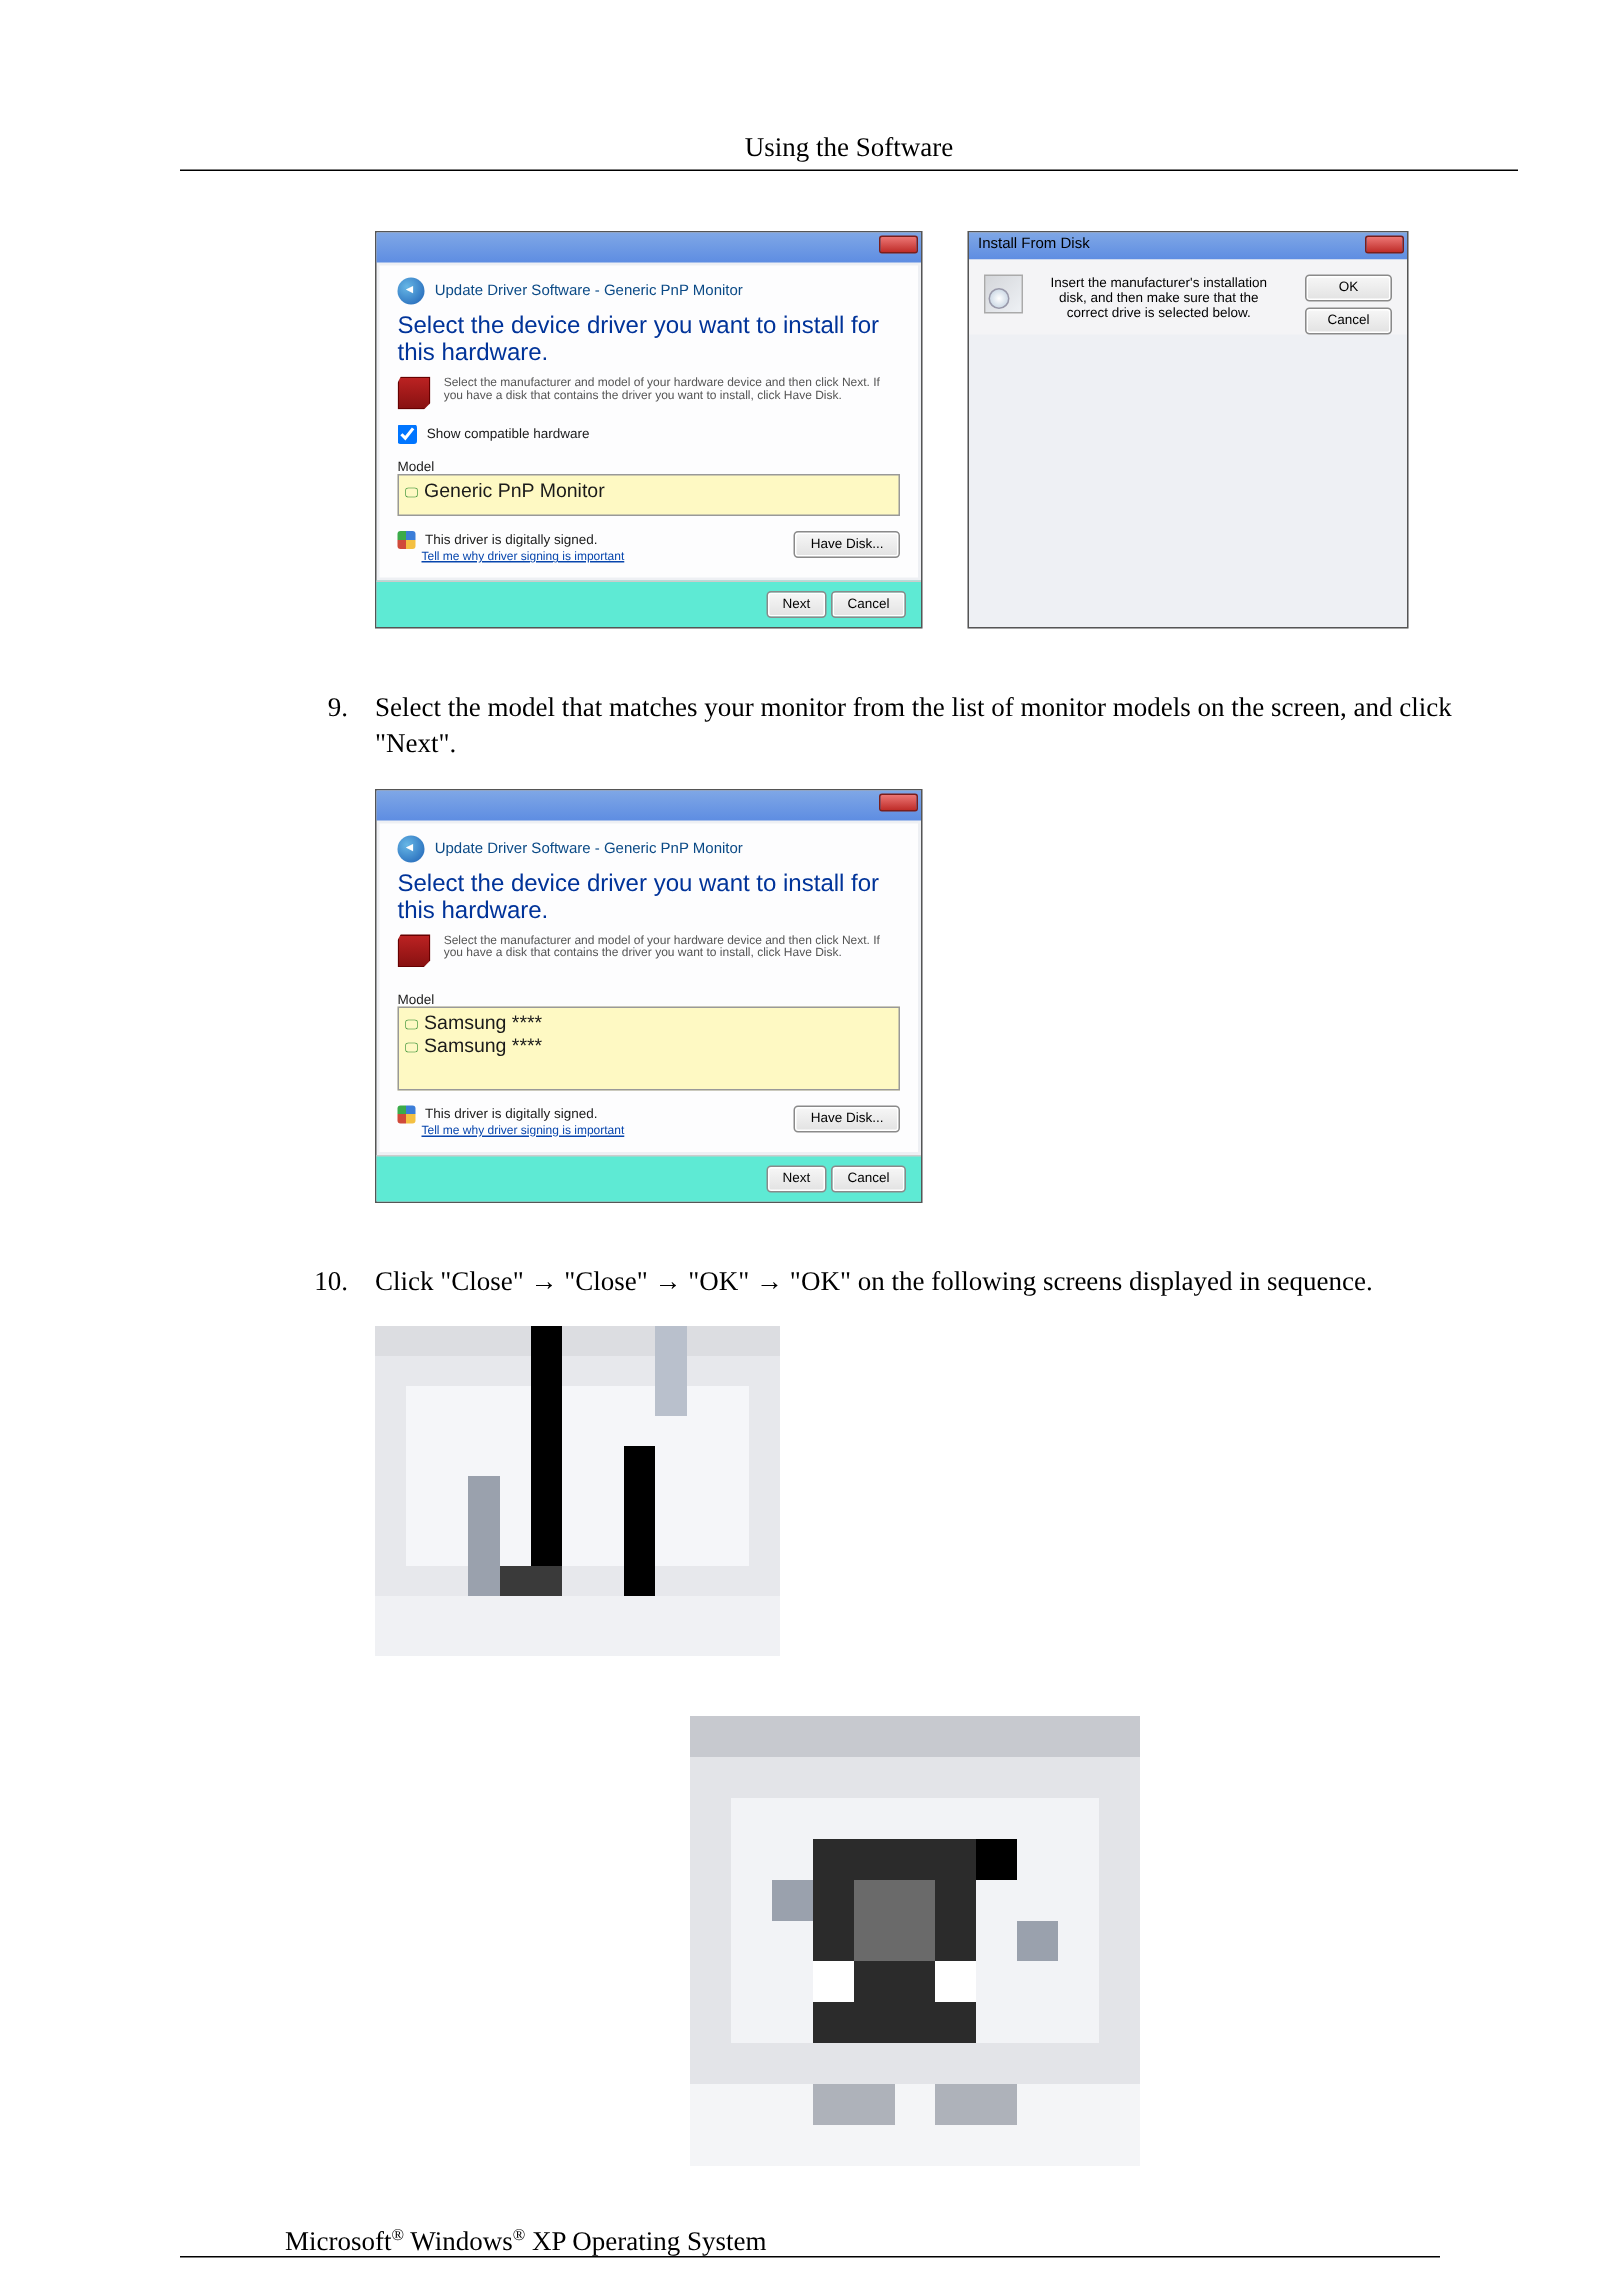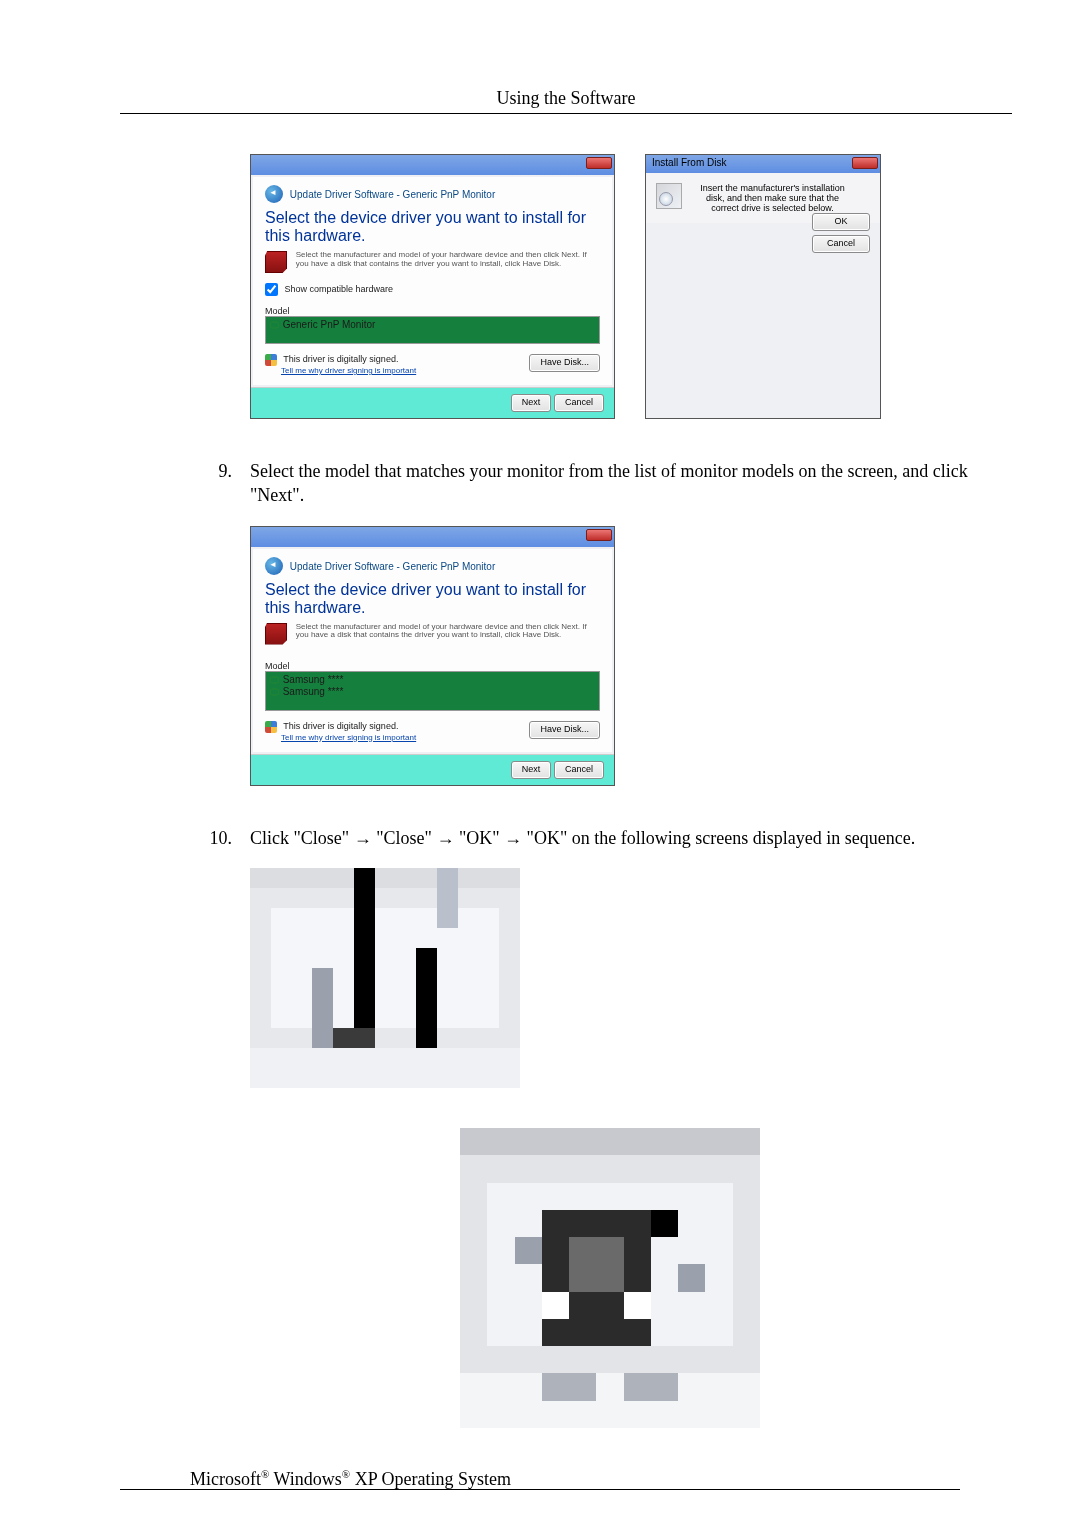--- a/index.html
+++ b/index.html
@@ -101,24 +101,24 @@
   width: calc(100% - 40px);
   vertical-align: top;
   line-height: 1.1;
 }
 .win-dialog .section-label {
   font-size: 9px;
   margin: 10px 0 0 0;
 }
 .win-dialog .list-box {
   border: 1px solid #999;
-  background: #15803d;
+  background: #fef9c3;
   height: 28px;
   padding: 2px 4px;
-  font-size: 10px;
+  font-size: 13px;
 }
 .win-dialog .list-box .item::before {
   content: "🖵";
   font-size: 9px;
   color: #2b8a2b;
   margin-right: 4px;
 }
 .win-dialog .signed-row {
   margin-top: 10px;
   font-size: 9px;
@@ -151,21 +151,21 @@
   vertical-align: middle;
   box-shadow: 0 0 0 1px #fff inset;
 }
 .win-dialog .footer {
   text-align: right;
   padding: 6px 10px;
   background: #5eead4;
   border-top: 1px solid #ccc;
 }
 .dialog1 { width: 365px; }
-.dialog2 { width: 236px; }
+.dialog2 { width: 294px; }
 .dialog2 .title-row {
   font-size: 10px;
   padding: 2px 6px;
   background: linear-gradient(180deg,#7fa7e6 0%,#5e8de2 100%);
   color: #000;
   height: 18px;
 }
 .dialog2 .inner2 {
   background: #f4f4f6;
   padding: 10px;
@@ -233,21 +233,21 @@
   border-left:none;
   background: linear-gradient(180deg,#f7f7f7,#dcdcdc);
   vertical-align:middle;
   text-align:center;
   font-size:8px;
   line-height:14px;
 }
 .checkbox-row { margin-top: 10px; font-size: 9px; }
 .checkbox-row input { vertical-align: middle; margin-right:4px; }
 .dialog3 { width: 365px; margin-left: 130px; margin-bottom: 40px; }
-.dialog3 .list-box { height: 40px; }
+.dialog3 .list-box { height: 56px; }
 
 .step {
   display: flex;
   margin-bottom: 18px;
   line-height: 1.35;
 }
 .step .num {
   width: 130px;
   text-align: right;
   padding-right: 18px;

